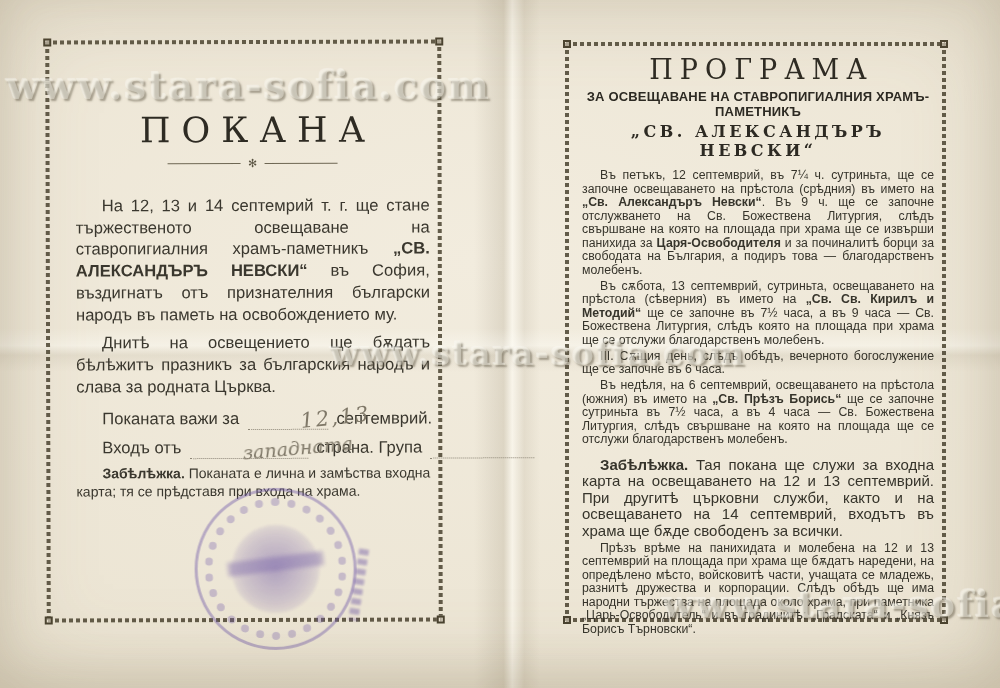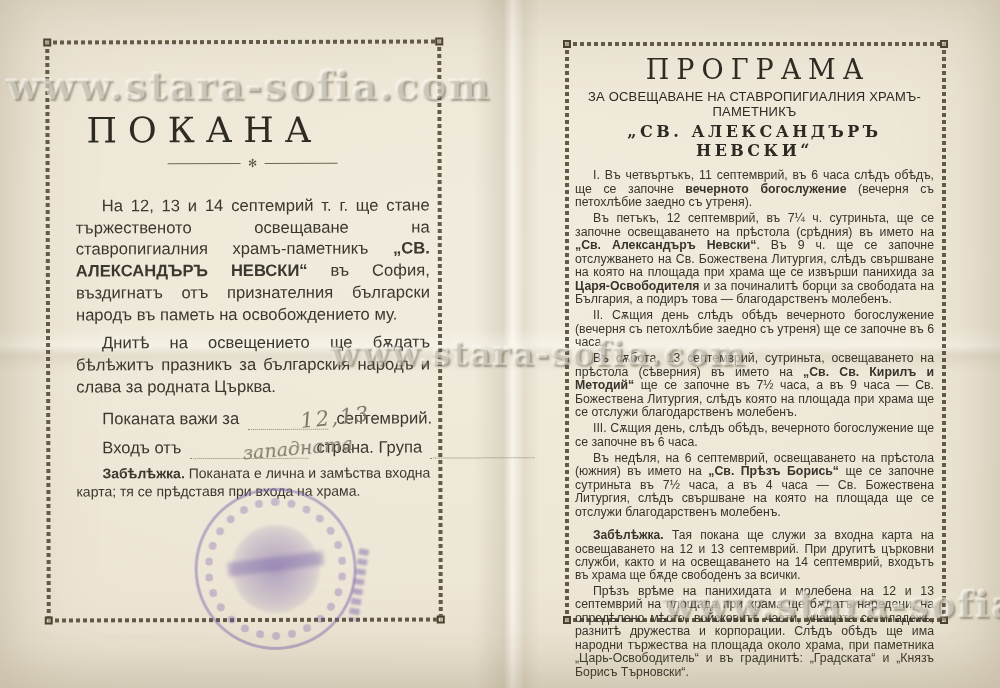--- a/index.html
+++ b/index.html
@@ -24,21 +24,21 @@
   .el,.er{top:1px;bottom:1px;width:4px;background:repeating-linear-gradient(180deg,#49422f 0 4px,transparent 4px 7px);}
   .et{top:0}.eb{bottom:0}.el{left:0}.er{right:0}
   .c{position:absolute;width:8px;height:8px;border:2px solid #49422f;box-sizing:border-box;background:rgba(236,229,212,.6);}
   .ctl{left:-2px;top:-2px}.ctr{right:-2px;top:-2px}.cbl{left:-2px;bottom:-2px}.cbr{right:-2px;bottom:-2px}
 
   .page-left{left:46px;top:40px;width:396px;height:582px;transform:rotate(-.15deg);}
   .page-right{left:565px;top:42px;width:381px;height:580px;}
 
   .pl-content{position:absolute;left:30px;right:12px;top:0;padding-top:70px;}
   .pokana{font-family:"DejaVu Serif",serif;font-weight:400;font-size:35px;letter-spacing:11px;
-    text-indent:11px;color:#2e2b23;margin:0 0 8px;}
+    text-indent:11px;text-align:center;color:#2e2b23;margin:0 0 8px;}
   .orn{display:flex;align-items:center;justify-content:center;gap:7px;width:170px;margin:0 auto 26px;color:#5b5543;}
   .orn::before,.orn::after{content:"";flex:1;border-top:1px solid #6e6753;}
   .orn span{font-size:11px;line-height:1;}
   .par{font-size:16.6px;line-height:1.31;color:#3a372e;text-align:justify;text-indent:26px;margin:0 0 7px;}
   .par.note{font-size:14px;line-height:1.3;margin-top:4px;}
   .b{font-weight:bold;}
   .fill{font-size:16.6px;color:#3a372e;margin:3px 0 5px;text-indent:26px;white-space:nowrap;}
   .slot{display:inline-block;border-bottom:1px dotted #8d8677;text-align:center;margin:0 4px;vertical-align:baseline;}
   .w80{width:80px}.w118{width:118px}.w104{width:104px}
   .hw{font-family:"DejaVu Serif",serif;font-style:italic;color:#7f7868;display:inline-block;}
@@ -52,28 +52,28 @@
     border:3px solid rgba(118,96,172,.5);filter:blur(.5px);opacity:.9;}
   .stamp .r2{position:absolute;inset:7px;border-radius:50%;border:8px dotted rgba(118,96,172,.36);}
   .stamp .blob{position:absolute;inset:34px;border-radius:50%;filter:blur(1.5px);
     background:radial-gradient(circle,rgba(112,90,166,.55) 0%,rgba(112,90,166,.25) 55%,rgba(112,90,166,.06) 80%,transparent 100%);}
   .stamp .bar{position:absolute;left:30px;top:66px;width:96px;height:14px;background:rgba(112,90,166,.42);
     filter:blur(2px);transform:rotate(-7deg);}
   .stamp .tick{position:absolute;right:-10px;top:58px;width:10px;height:72px;transform:rotate(9deg);filter:blur(1px);
     background:repeating-linear-gradient(180deg,rgba(112,90,166,.5) 0 6px,transparent 6px 10px);}
 
   
-  .pr-content{position:absolute;left:10px;right:12px;top:0;padding-top:12px;}
+  .pr-content{position:absolute;left:17px;right:12px;top:0;padding-top:12px;}
   .programa{font-family:"DejaVu Serif",serif;font-weight:400;font-size:27px;letter-spacing:7px;
     text-indent:7px;text-align:center;color:#2e2b23;margin:0 0 4px;}
-  .sub1{font-weight:normal;font-size:13px;text-align:center;letter-spacing:.2px;color:#2d2a23;margin:0 0 3px;}
+  .sub1{font-weight:bold;font-size:13px;text-align:center;letter-spacing:.2px;color:#2d2a23;margin:0 0 3px;}
   .sub2{font-family:"DejaVu Serif",serif;font-weight:bold;font-size:16px;letter-spacing:3.5px;
     text-align:center;color:#2d2a23;margin:0 0 9px;}
   .rpar{font-size:12.3px;line-height:1.1;color:#36342b;text-align:justify;text-indent:18px;margin:0 0 2.5px;}
-  .rpar.rnote{font-size:12px;line-height:1.1;margin-top:10px;}
+  .rpar.rnote{font-size:15px;line-height:1.1;margin-top:10px;}
 
   
   .wm{position:absolute;font-family:"DejaVu Serif",serif;font-weight:bold;letter-spacing:2px;
     color:rgba(246,242,232,.42);filter:blur(.3px);white-space:nowrap;z-index:6;pointer-events:none;
     text-shadow:2px 2px 2px rgba(96,88,70,.5), -1px -1px 1px rgba(255,255,255,.35);text-align:right;}
   .wm1{left:6px;top:62px;font-size:39px;}
   .wm2{left:330px;top:334px;font-size:33px;}
   .wm3{left:662px;top:582px;font-size:37px;}
 </style>
 </head>
@@ -136,23 +136,21 @@
     <div class="c ctl"></div>
     <div class="c ctr"></div>
     <div class="c cbl"></div>
     <div class="c cbr"></div>
 
     <div class="pr-content">
       <h2 class="programa">ПРОГРАМА</h2>
       <div class="sub1">ЗА ОСВЕЩАВАНЕ НА СТАВРОПИГИАЛНИЯ ХРАМЪ-ПАМЕТНИКЪ</div>
       <div class="sub2">„СВ. АЛЕКСАНДЪРЪ НЕВСКИ“</div>
       <div>
-          <p class="rpar"><span>I. Въ четвъртъкъ, 11 септемврий, въ 6 часа слѣдъ обѣдъ, ще се започне </span><span class="b">вечерното богослужение</span><span> (вечерня съ петохлѣбие заедно съ утреня).</span></p>
           <p class="rpar"><span>Въ петъкъ, 12 септемврий, въ 7¼ ч. сутриньта, ще се започне освещаването на прѣстола (срѣдния) въ името на </span><span class="b">„Св. Александъръ Невски“</span><span>. Въ 9 ч. ще се започне отслужването на Св. Божествена Литургия, слѣдъ свършване на която на площада при храма ще се извърши панихида за </span><span class="b">Царя-Освободителя</span><span> и за починалитѣ борци за свободата на България, а подиръ това — благодарственъ молебенъ.</span></p>
-          <p class="rpar"><span>II. Сѫщия день слѣдъ обѣдъ вечерното богослужение (вечерня съ петохлѣбие заедно съ утреня) ще се започне въ 6 часа.</span></p>
           <p class="rpar"><span>Въ сѫбота, 13 септемврий, сутриньта, освещаването на прѣстола (сѣверния) въ името на </span><span class="b">„Св. Св. Кирилъ и Методий“</span><span> ще се започне въ 7½ часа, а въ 9 часа — Св. Божествена Литургия, слѣдъ която на площада при храма ще се отслужи благодарственъ молебенъ.</span></p>
           <p class="rpar"><span>III. Сѫщия день, слѣдъ обѣдъ, вечерното богослужение ще се започне въ 6 часа.</span></p>
           <p class="rpar"><span>Въ недѣля, на 6 септемврий, освещаването на прѣстола (южния) въ името на </span><span class="b">„Св. Прѣзъ Борись“</span><span> ще се започне сутриньта въ 7½ часа, а въ 4 часа — Св. Божествена Литургия, слѣдъ свършване на която на площада ще се отслужи благодарственъ молебенъ.</span></p>
           <p class="rpar rnote"><span class="b">Забѣлѣжка.</span><span> Тая покана ще служи за входна карта на освещаването на 12 и 13 септемврий. При другитѣ църковни служби, както и на освещаването на 14 септемврий, входътъ въ храма ще бѫде свободенъ за всички.</span></p>
           <p class="rpar"><span>Прѣзъ врѣме на панихидата и молебена на 12 и 13 септемврий на площада при храма ще бѫдатъ наредени, на опредѣлено мѣсто, войсковитѣ части, учащата се младежь, разнитѣ дружества и корпорации. Слѣдъ обѣдъ ще има народни тържества на площада около храма, при паметника „Царь-Освободитель“ и въ градинитѣ: „Градската“ и „Князъ Борисъ Търновски“.</span></p>
         </div>
     </div>
   </div>
 
   <div class="wm wm1">www.stara-sofia.com</div>

